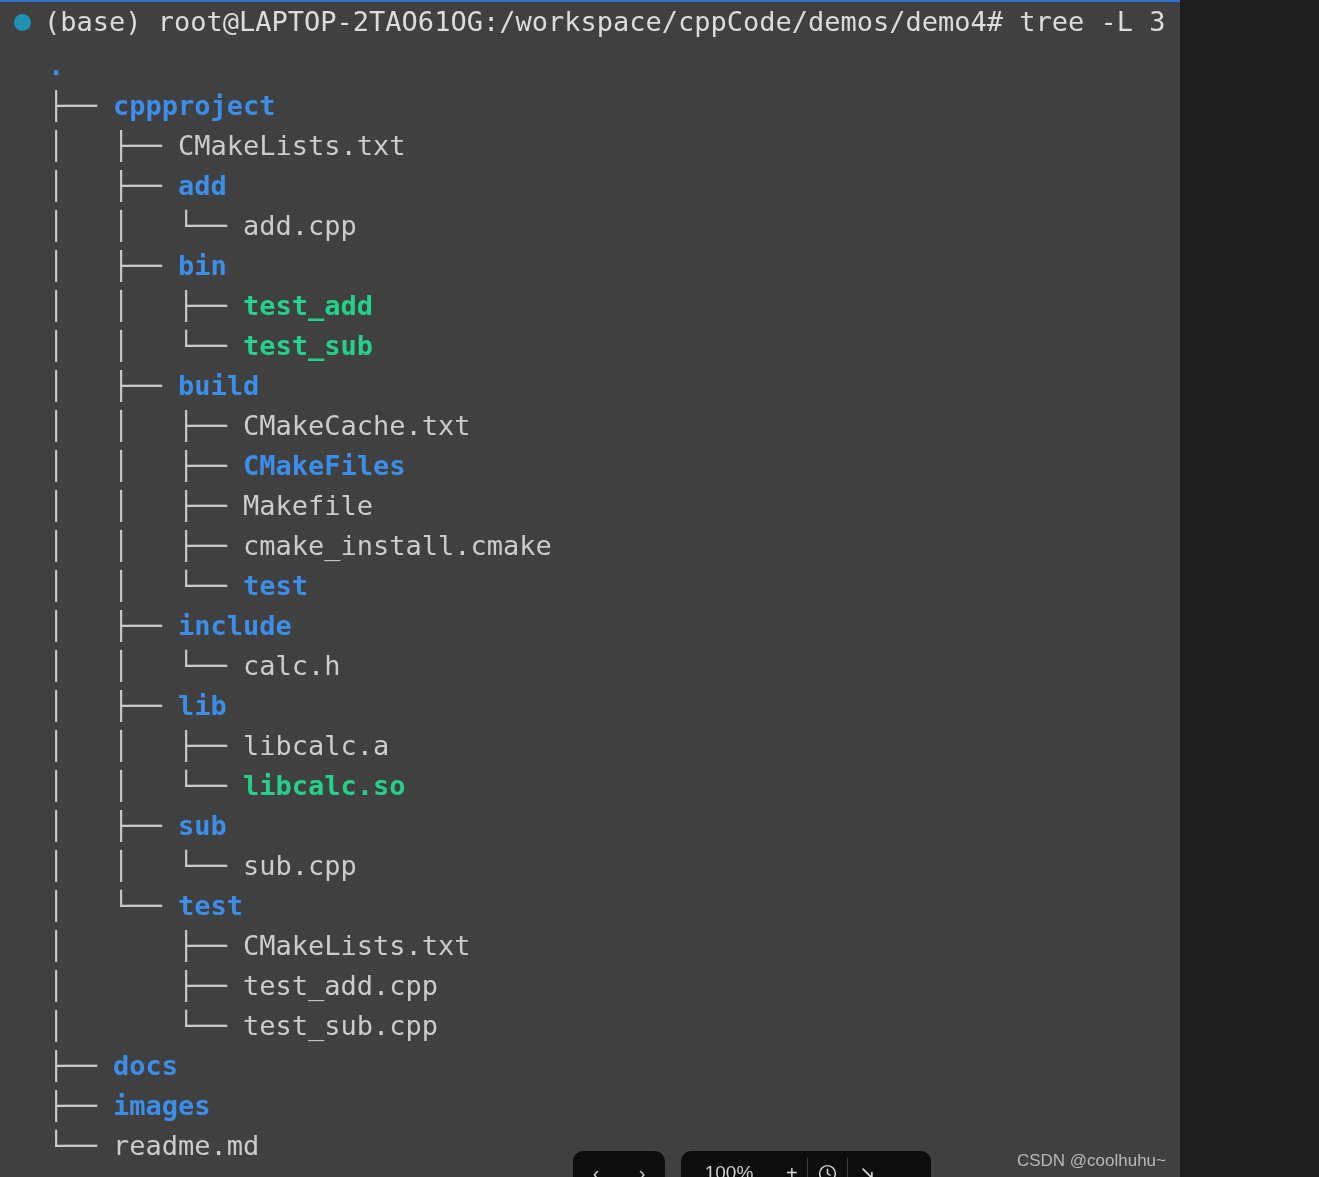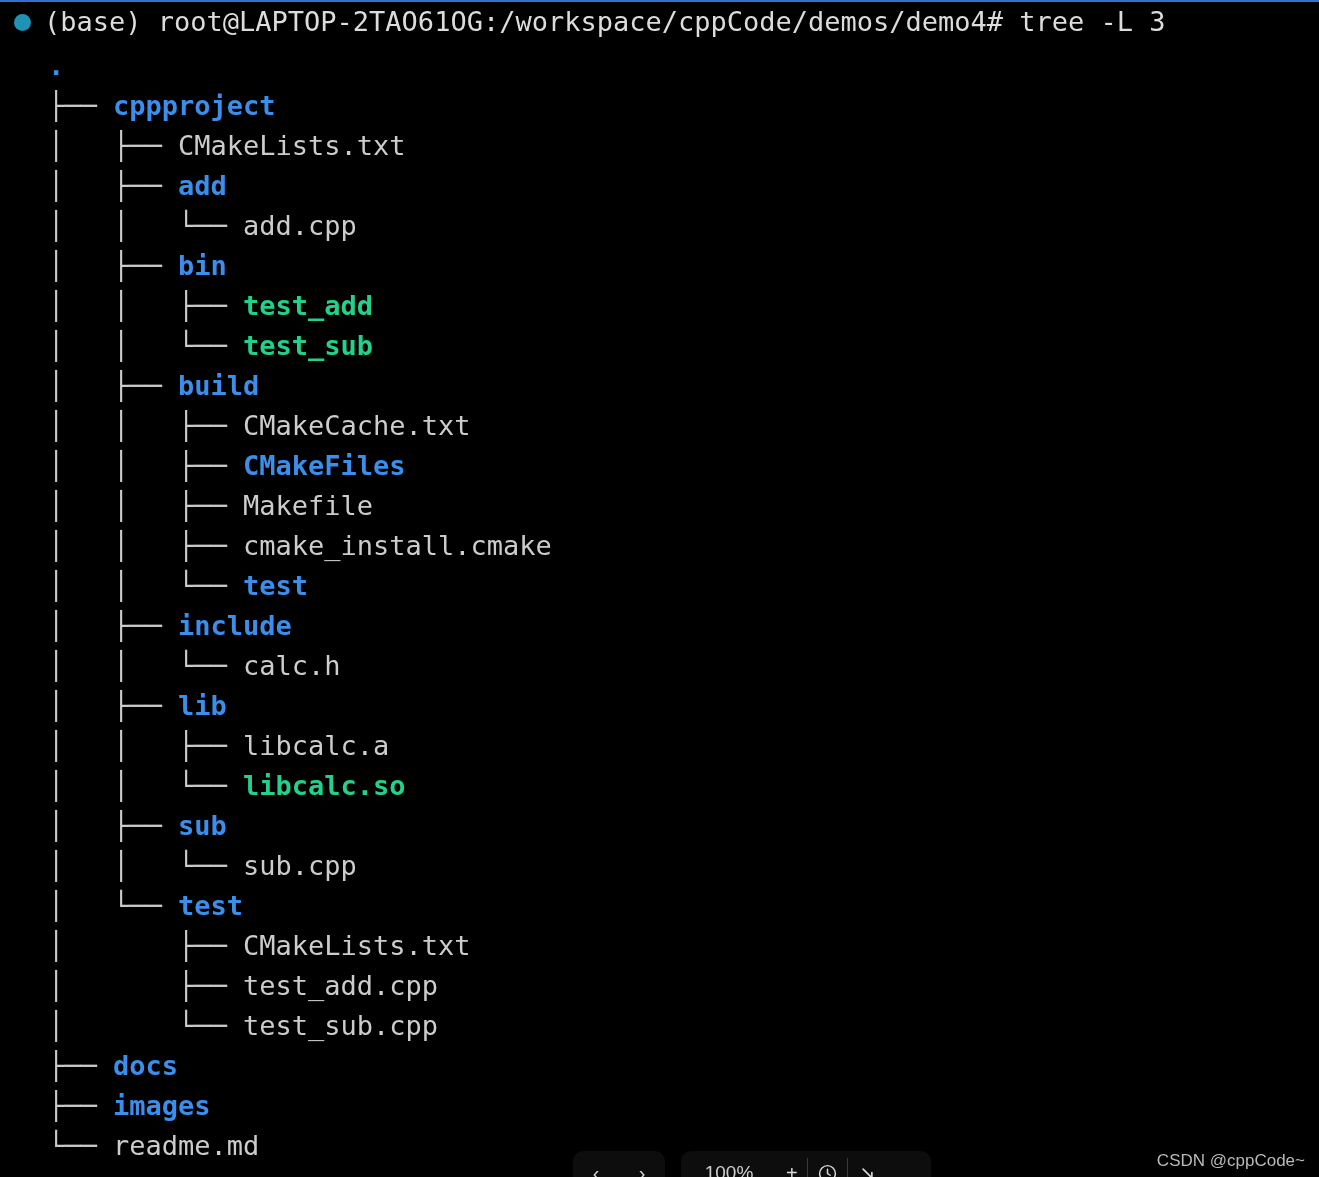--- a/index.html
+++ b/index.html
@@ -10,23 +10,23 @@
     width: 1319px; height: 1177px;
     overflow: hidden;
   }
   body {
     font-family: "DejaVu Sans Mono", "Liberation Mono", monospace;
     -webkit-font-smoothing: antialiased;
   }
 
   #terminal {
     position: relative;
-    width: 1319px;
+    width: 1180px;
     height: 1177px;
-    background: #000000;
+    background: #404040;
     overflow: hidden;
   }
 
   
   .top-accent {
     position: absolute;
     top: 0; left: 0;
     width: 1319px; height: 2px;
     background: #2f6fd0;
     z-index: 5;
@@ -201,15 +201,15 @@
         <span>
           <svg width="21" height="21" viewBox="0 0 24 24" fill="none" stroke="#d8d8d8" stroke-width="1.9">
             <path d="M7 7 L17 17" stroke-linecap="round"></path>
             <path d="M17 11 L17 17 L11 17" stroke-linecap="round" stroke-linejoin="round"></path>
           </svg>
         </span>
       </div>
     </div>
   </div>
 
-  <div class="watermark">CSDN @cppCode~</div>
+  <div class="watermark">CSDN @coolhuhu~</div>
 
 </div>
 
 </body></html>

